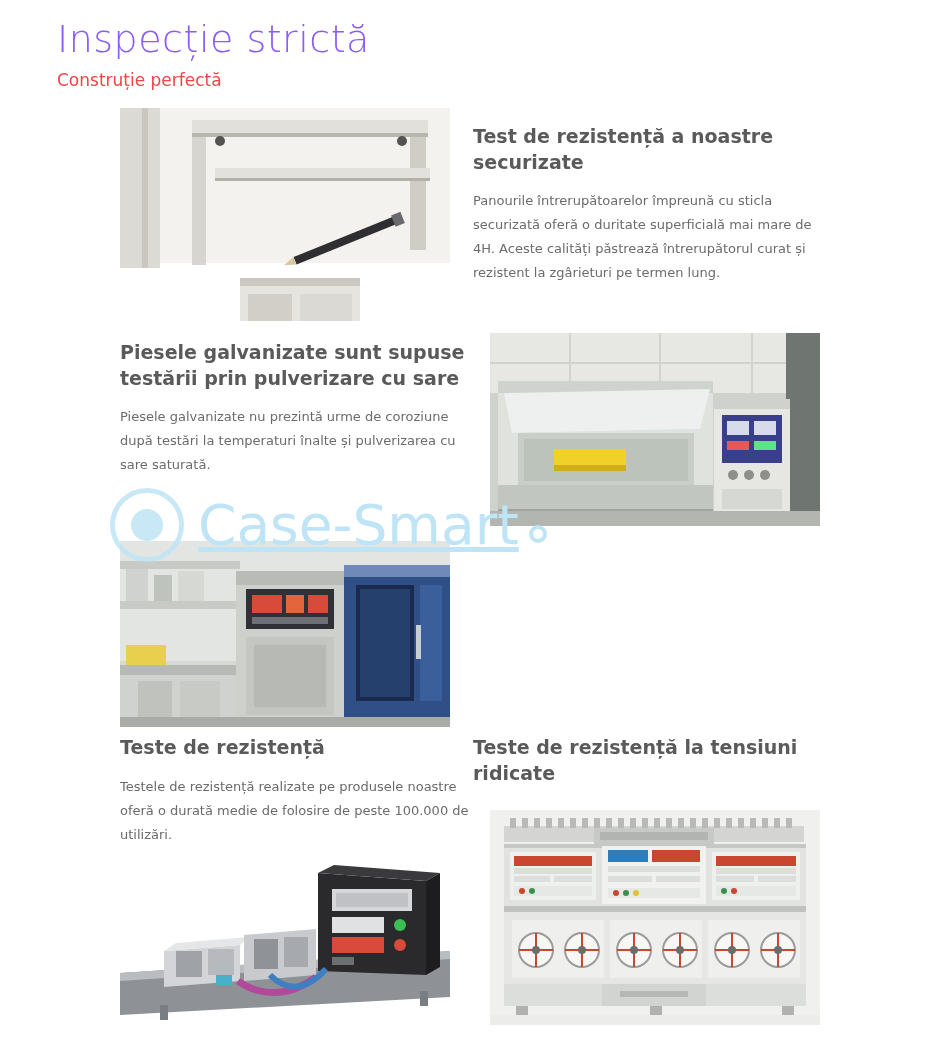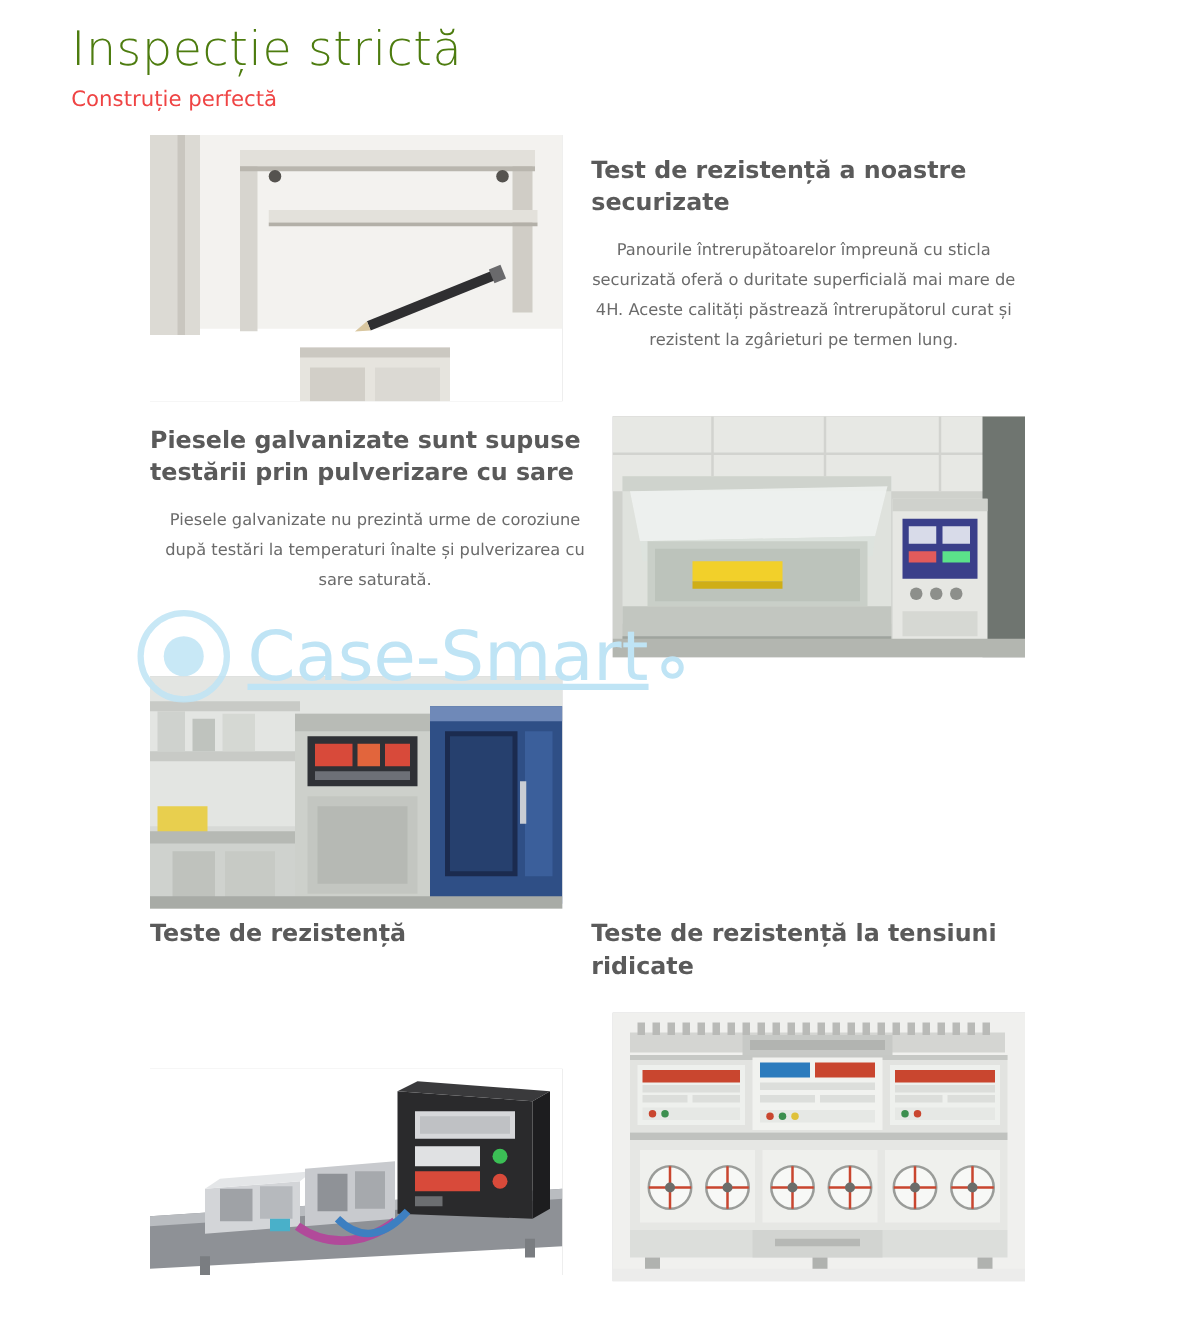--- a/index.html
+++ b/index.html
@@ -18,21 +18,21 @@
 
   
   .page-header {
     position: absolute;
     left: 57px;
     top: 18px;
   }
   .page-title {
     font-size: 38px;
     font-weight: 300;
-    color: #4d7c0f;
+    color: #8b5cf6;
     letter-spacing: 0.5px;
     line-height: 1.15;
     margin: 0;
     font-family: "DejaVu Sans", sans-serif;
   }
   .page-subtitle {
     font-size: 17px;
     color: #ef4444;
     margin-top: 8px;
     font-weight: 400;
@@ -102,21 +102,20 @@
     line-height: 1.35;
     margin: 0 0 14px 0;
     font-family: "DejaVu Sans", sans-serif;
   }
   .b-text {
     font-size: 13px;
     line-height: 1.85;
     color: #6b6b6b;
     margin: 0;
     font-family: "DejaVu Sans", sans-serif;
-    text-align: center;
   }
 
   .photo {
     position: absolute;
     overflow: hidden;
     background: #d9d9d9;
   }
   .photo svg { display: block; }
 
   
@@ -293,20 +292,21 @@
 
     <rect x="0" y="176" width="330" height="10" fill="#a8aba6"></rect>
   </svg>
 </div>
 
 <div class="block" id="text-extreme">
 </div>
 
 <div class="block" id="text-endurance">
   <h2 class="h-title">Teste de rezistență</h2>
+  <p class="b-text">Testele de rezistență realizate pe produsele noastre oferă o durată medie de folosire de peste 100.000 de utilizări.</p>
 </div>
 
 <div class="photo" id="photo-endurance">
   <svg width="330" height="165" viewBox="0 0 330 165">
     <rect x="0" y="0" width="330" height="165" fill="#ffffff"></rect>
 
     <polygon points="0,118 330,96 330,142 0,160" fill="#8e9196"></polygon>
     <polygon points="0,118 330,96 330,104 0,126" fill="#b9bcc0"></polygon>
 
     <polygon points="198,18 306,26 306,120 198,116" fill="#2a2a2c"></polygon>

